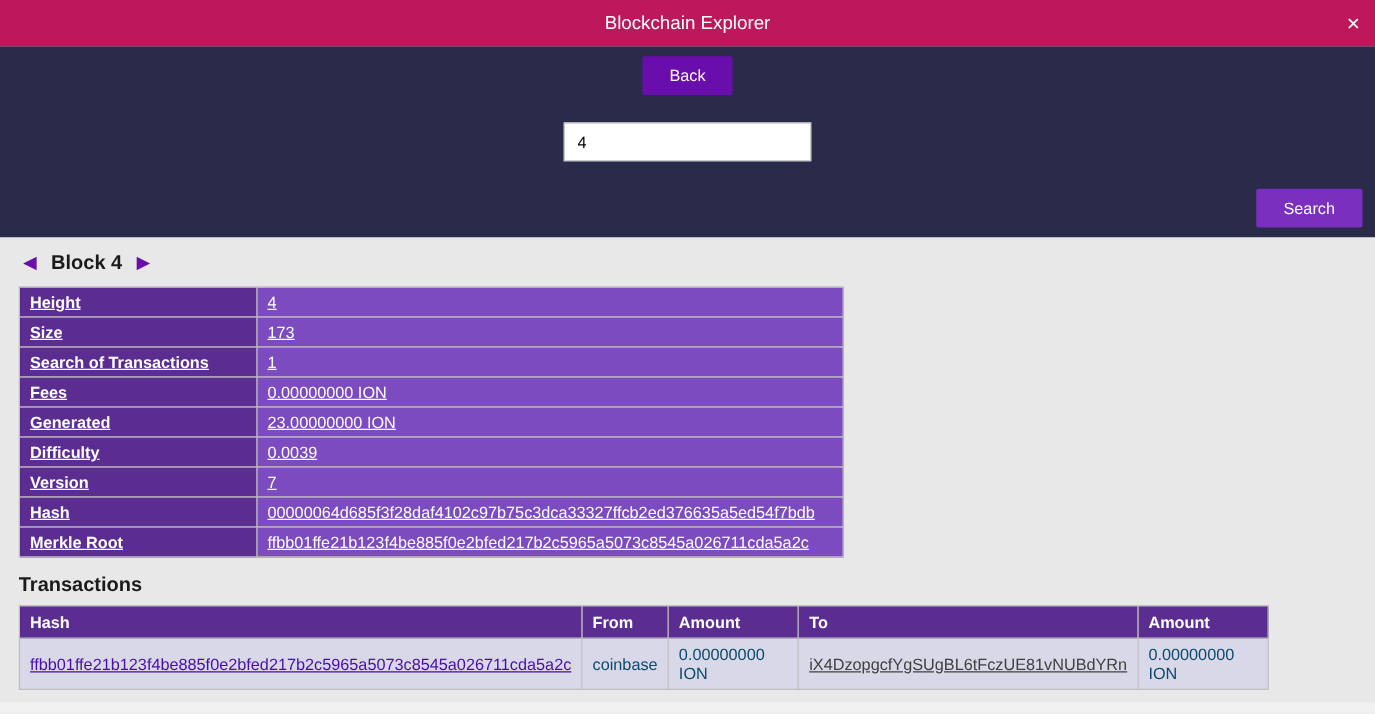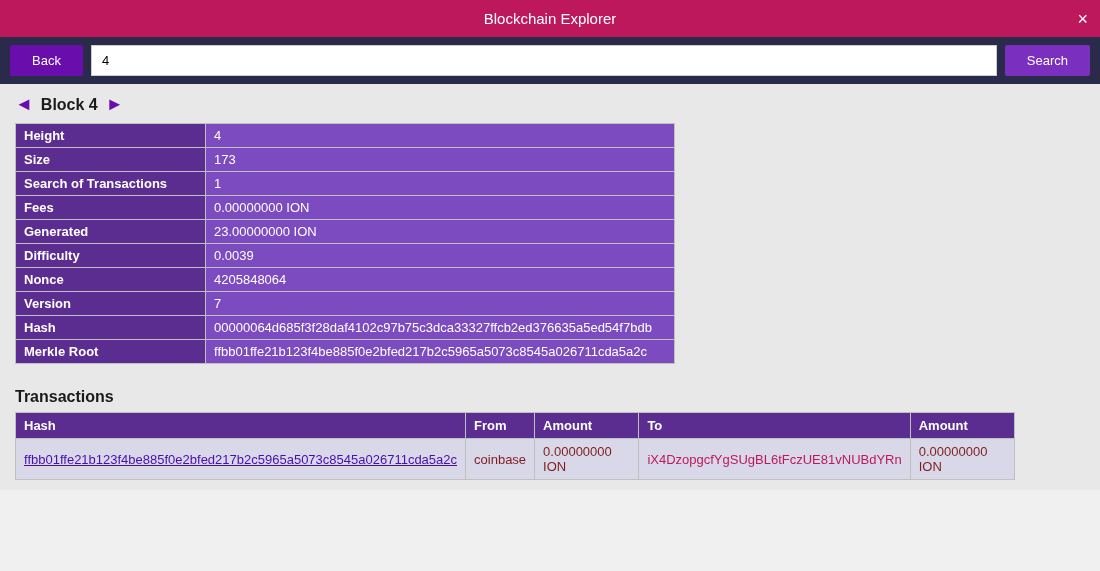--- a/index.html
+++ b/index.html
@@ -28,21 +28,22 @@
       cursor: pointer;
       font-size: 18px;
       background: none;
       border: none;
     }
     .toolbar {
       background: #2a2a4a;
       display: flex;
       align-items: center;
       padding: 8px 10px;
-      gap: 8px;
+      gap: 22px;
+      flex-direction: column;
     }
     .toolbar button {
       background: #6a0dad;
       color: #fff;
       border: none;
       padding: 8px 22px;
       cursor: pointer;
       font-size: 13px;
       border-radius: 2px;
     }
@@ -75,33 +76,34 @@
       cursor: pointer;
       font-size: 18px;
     }
     table.info-table {
       width: 660px;
       border-collapse: collapse;
     }
     table.info-table tr td {
       padding: 4px 8px;
       border: 1px solid #c0c0c0;
+      text-decoration: underline;
     }
     table.info-table tr td:first-child {
       background: #5c2d91;
       color: #fff;
       font-weight: bold;
       width: 190px;
     }
     table.info-table tr td:last-child {
       background: #7b4bbf;
       color: #fff;
     }
     .transactions-section {
-      margin-top: 24px;
+      margin-top: 14px;
     }
     .transactions-title {
       font-size: 16px;
       font-weight: bold;
       color: #1a1a1a;
       margin-bottom: 6px;
     }
     table.tx-table {
       width: 1000px;
       border-collapse: collapse;
@@ -110,29 +112,30 @@
       background: #5c2d91;
       color: #fff;
       padding: 5px 8px;
       text-align: left;
       border: 1px solid #c0c0c0;
     }
     table.tx-table td {
       background: #d8d8e8;
       padding: 5px 8px;
       border: 1px solid #c0c0c0;
-      color: #7f1d1d;
+      color: #0c4a6e;
     }
     table.tx-table td.hash-cell {
       color: #4a0dad;
       text-decoration: underline;
       cursor: pointer;
     }
     table.tx-table td.to-cell {
-      color: #be185d;
+      color: #404040;
+      text-decoration: underline;
       cursor: pointer;
     }
   </style>
 </head>
 <body>
 
 <div class="title-bar">
   <span>Blockchain Explorer</span>
   <button class="close-btn">×</button>
 </div>
@@ -169,24 +172,20 @@
           <td>Fees</td>
           <td>0.00000000 ION</td>
         </tr>
         <tr>
           <td>Generated</td>
           <td>23.00000000 ION</td>
         </tr>
         <tr>
           <td>Difficulty</td>
           <td>0.0039</td>
-        </tr>
-        <tr>
-          <td>Nonce</td>
-          <td>4205848064</td>
         </tr>
         <tr>
           <td>Version</td>
           <td>7</td>
         </tr>
         <tr>
           <td>Hash</td>
           <td>00000064d685f3f28daf4102c97b75c3dca33327ffcb2ed376635a5ed54f7bdb</td>
         </tr>
         <tr>

